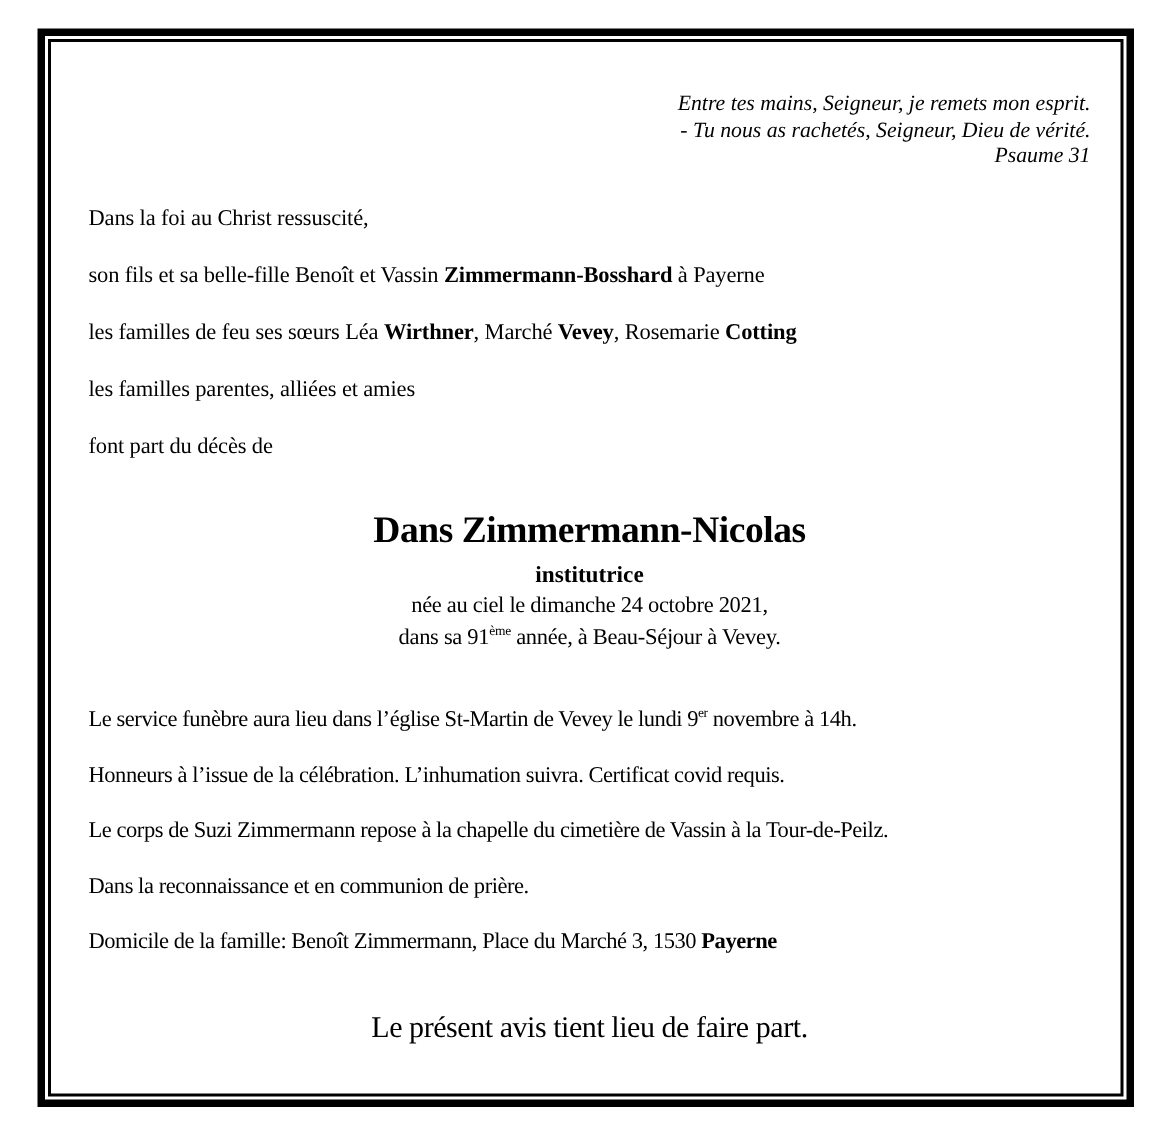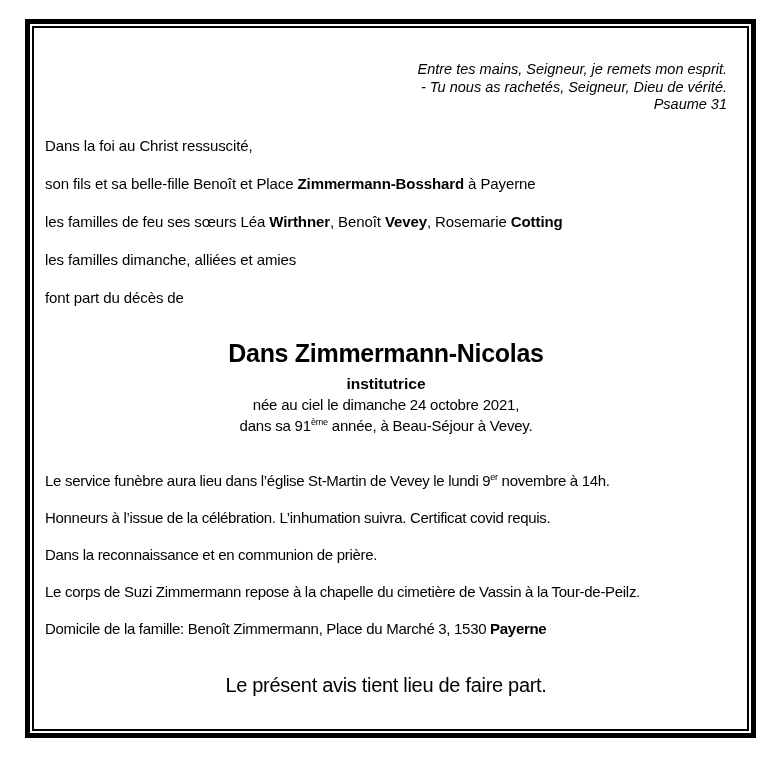--- a/index.html
+++ b/index.html
@@ -16,23 +16,24 @@
   .frame-outer {
     position: absolute;
     top: 19px; left: 25px; right: 24px; bottom: 25px;
     border: 5px solid #000000;
     padding: 2px;
     background: #ffffff;
   }
   .frame-inner {
     width: 100%; height: 100%;
     border: 2px solid #000000;
-    padding: 0 20px 0 11px;
+    padding: 0 20px 0 25px;
     position: relative;
     overflow: hidden;
+    font-family: Liberation Serif, serif;
   }
   .quote {
     margin-top: 33px;
     text-align: right;
     font-style: italic;
     font-size: 14.5px;
     line-height: 17.5px;
   }
   .quote p { margin: 0; }
   .intro { margin-top: 23px; }
@@ -93,37 +94,37 @@
   <div class="frame-inner">
 
     <div class="quote">
       <p>Entre tes mains, Seigneur, je remets mon esprit.</p>
       <p>- Tu nous as rachetés, Seigneur, Dieu de vérité.</p>
       <p>Psaume 31</p>
     </div>
 
     <div class="intro">
       <p>Dans la foi au Christ ressuscité,</p>
-      <p><span>son fils et sa belle-fille Benoît et Place </span><strong>Zimmermann-Bosshard</strong><span> à Payerne</span></p>
-      <p><span>les familles de feu ses sœurs Léa </span><strong>Wirthner</strong><span>, Benoît </span><strong>Vevey</strong><span>, Rosemarie </span><strong>Cotting</strong></p>
-      <p>les familles dimanche, alliées et amies</p>
+      <p><span>son fils et sa belle-fille Benoît et Vassin </span><strong>Zimmermann-Bosshard</strong><span> à Payerne</span></p>
+      <p><span>les familles de feu ses sœurs Léa </span><strong>Wirthner</strong><span>, Marché </span><strong>Vevey</strong><span>, Rosemarie </span><strong>Cotting</strong></p>
+      <p>les familles parentes, alliées et amies</p>
       <p>font part du décès de</p>
     </div>
 
     <div class="deceased-block">
       <p class="deceased-name">Dans Zimmermann-Nicolas</p>
       <p class="deceased-profession">institutrice</p>
       <p class="deceased-death">née au ciel le dimanche 24 octobre 2021,</p>
       <p class="deceased-death"><span>dans sa 91</span><sup>ème</sup><span> année, à Beau-Séjour à Vevey.</span></p>
     </div>
 
     <div class="details">
       <p><span>Le service funèbre aura lieu dans l’église St-Martin de Vevey le lundi 9</span><sup>er</sup><span> novembre à 14h.</span></p>
       <p>Honneurs à l’issue de la célébration. L’inhumation suivra. Certificat covid requis.</p>
+      <p>Le corps de Suzi Zimmermann repose à la chapelle du cimetière de Vassin à la Tour-de-Peilz.</p>
       <p>Dans la reconnaissance et en communion de prière.</p>
-      <p>Le corps de Suzi Zimmermann repose à la chapelle du cimetière de Vassin à la Tour-de-Peilz.</p>
       <p><span>Domicile de la famille: Benoît Zimmermann, Place du Marché 3, 1530 </span><strong>Payerne</strong></p>
     </div>
 
     <p class="closing">Le présent avis tient lieu de faire part.</p>
 
   </div>
 </div>
 
 </body></html>

